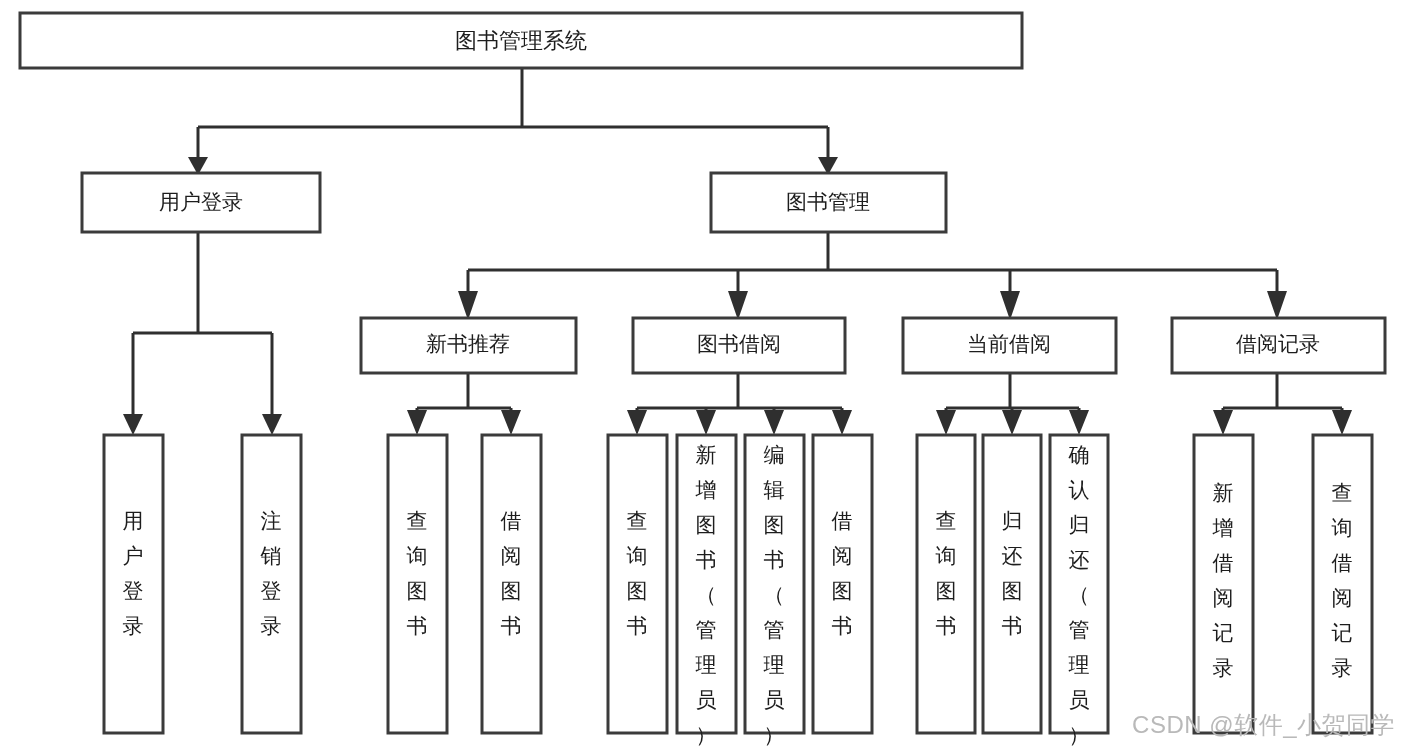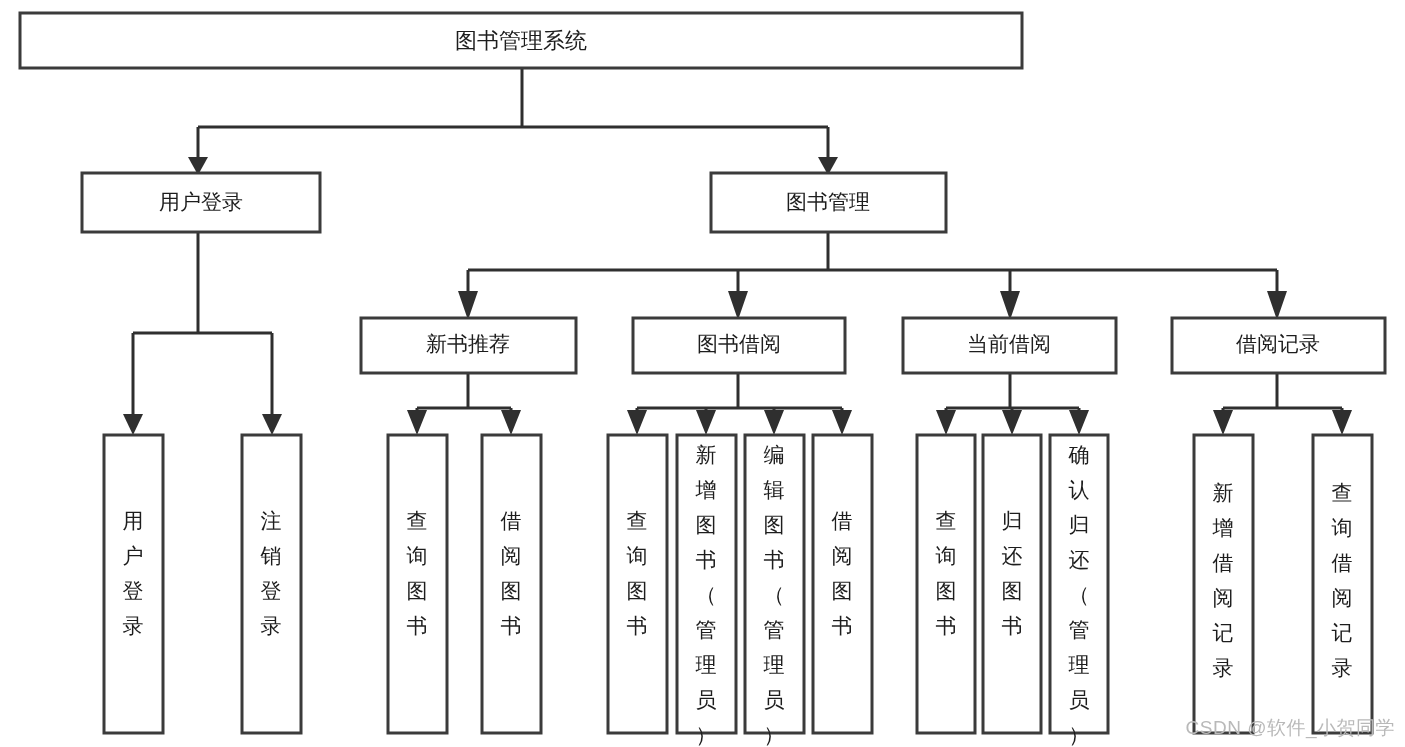--- a/index.html
+++ b/index.html
@@ -57,21 +57,21 @@
     fill: #1d1d1d;
     font-size: 21px;
     text-anchor: middle;
     white-space: pre;
   }
   .watermark {
     position: absolute;
     right: 10px;
     bottom: 6px;
     font-family: "Liberation Sans", "DejaVu Sans", sans-serif;
-    font-size: 19px;
+    font-size: 24px;
     color: #b9b9b9;
     letter-spacing: 0.5px;
     user-select: none;
     pointer-events: none;
   }
 </style>
 </head>
 <body>
 
 <div id="diagram-root">

